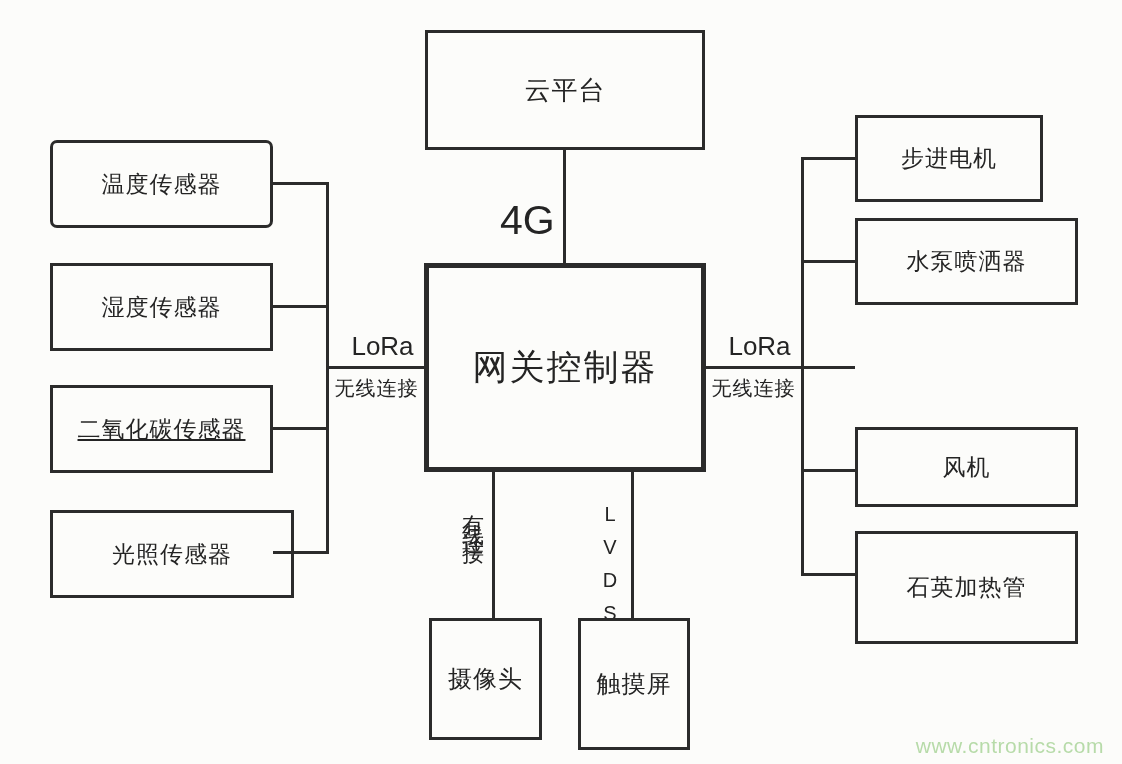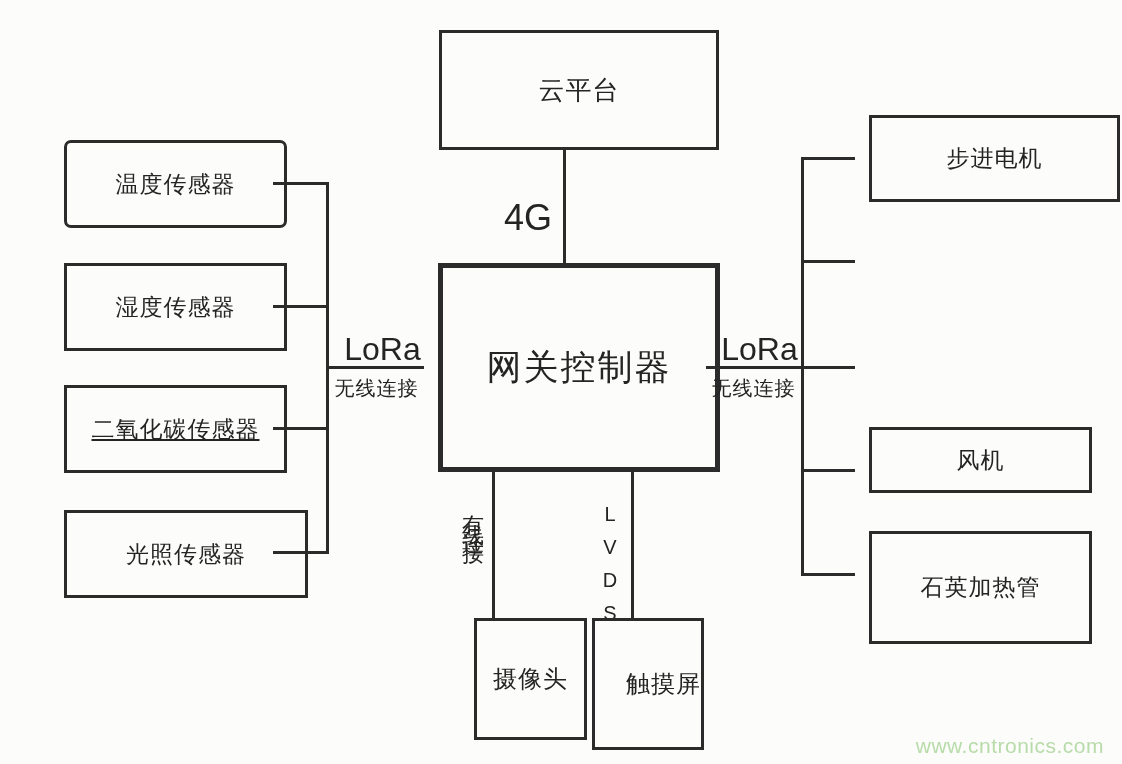--- a/index.html
+++ b/index.html
@@ -23,50 +23,49 @@
     position: absolute;
     border: 3px solid var(--line);
     background: var(--bg);
     display: flex;
     align-items: center;
     justify-content: center;
     text-align: center;
     font-size: 23px;
     letter-spacing: 1px;
     color: var(--text);
-    margin-left: 14px;
   }
   .node-gateway {
     border-width: 5px;
     flex-direction: column;
     gap: 10px;
   }
   .gateway-title { font-size: 35px; letter-spacing: 2px; }
   .gateway-sub { font-size: 29px; letter-spacing: 1px; }
   .line { position: absolute; background: var(--line); }
   .hline { height: 3px; }
   .vline { width: 3px; }
   .edge-label {
     position: absolute;
     text-align: center;
     color: var(--text);
   }
-  .lora { font-size: 32px; padding-left: 12px; }
+  .lora { font-size: 26px; padding-left: 12px; }
   .conn-type { font-size: 20px; letter-spacing: 1px; }
   .vlabel {
     position: absolute;
     writing-mode: vertical-lr;
     text-orientation: upright;
     color: var(--text);
   }
   .vlabel-cjk { font-size: 22px; letter-spacing: 9px; }
   .vlabel-lvds { font-size: 20px; letter-spacing: 11px; }
   .label-4g {
     position: absolute;
-    font-size: 36px;
+    font-size: 41px;
     text-align: right;
   }
   .watermark {
     position: absolute;
     right: 18px;
     bottom: 6px;
     font-size: 21px;
     color: var(--watermark);
     letter-spacing: 0.5px;
     margin-left: 38px;
@@ -104,48 +103,51 @@
   <div class="line hline" style="left:273px; top:182px; width:56px;"></div>
   <div class="line hline" style="left:273px; top:305px; width:56px;"></div>
   <div class="line hline" style="left:273px; top:427px; width:56px;"></div>
   <div class="line hline" style="left:273px; top:551px; width:56px;"></div>
   <div class="line vline" style="left:326px; top:182px; height:372px;"></div>
   <div class="line hline" style="left:329px; top:366px; width:95px;"></div>
 
   <div class="edge-label lora" style="left:329px; top:331px; width:95px;">LoRa</div>
   <div class="edge-label conn-type" style="left:325px; top:375px; width:103px;">无线连接</div>
 
-  <div class="node" style="left:855px; top:115px; width:251px; height:87px;">
+  <div class="node" style="left:855px; top:115px; width:188px; height:87px;">
     <span>步进电机</span>
   </div>
-  <div class="node" style="left:855px; top:427px; width:223px; height:66px;">
+  <div class="node" style="left:855px; top:218px; width:223px; height:87px;">
+    <span>水泵喷洒器</span>
+  </div>
+  <div class="node" style="left:855px; top:427px; width:223px; height:80px;">
     <span>风机</span>
   </div>
   <div class="node" style="left:855px; top:531px; width:223px; height:113px;">
     <span>石英加热管</span>
   </div>
 
   <div class="line hline" style="left:801px; top:157px; width:54px;"></div>
   <div class="line hline" style="left:801px; top:260px; width:54px;"></div>
   <div class="line hline" style="left:801px; top:366px; width:54px;"></div>
   <div class="line hline" style="left:801px; top:469px; width:54px;"></div>
   <div class="line hline" style="left:801px; top:573px; width:54px;"></div>
   <div class="line vline" style="left:801px; top:157px; height:419px;"></div>
   <div class="line hline" style="left:706px; top:366px; width:95px;"></div>
 
   <div class="edge-label lora" style="left:706px; top:331px; width:95px;">LoRa</div>
   <div class="edge-label conn-type" style="left:702px; top:375px; width:103px;">无线连接</div>
 
   <div class="line vline" style="left:492px; top:472px; height:146px;"></div>
   <div class="vlabel vlabel-cjk" style="left:458px; top:497px;">有线连接</div>
-  <div class="node" style="left:460px; top:618px; width:113px; height:122px; font-size:24px;">
+  <div class="node" style="left:429px; top:618px; width:113px; height:122px; font-size:24px;">
     <span>摄像头</span>
   </div>
 
   <div class="line vline" style="left:631px; top:472px; height:146px;"></div>
   <div class="vlabel vlabel-lvds" style="left:598px; top:503px;">LVDS</div>
-  <div class="node" style="left:578px; top:618px; width:112px; height:132px; font-size:24px;justify-content:flex-end;">
+  <div class="node" style="left:578px; top:618px; width:112px; height:132px; font-size:24px;">
     <span>触摸屏</span>
   </div>
 
   <div class="watermark">www.cntronics.com</div>
 
 </div>
 
 </body></html>

